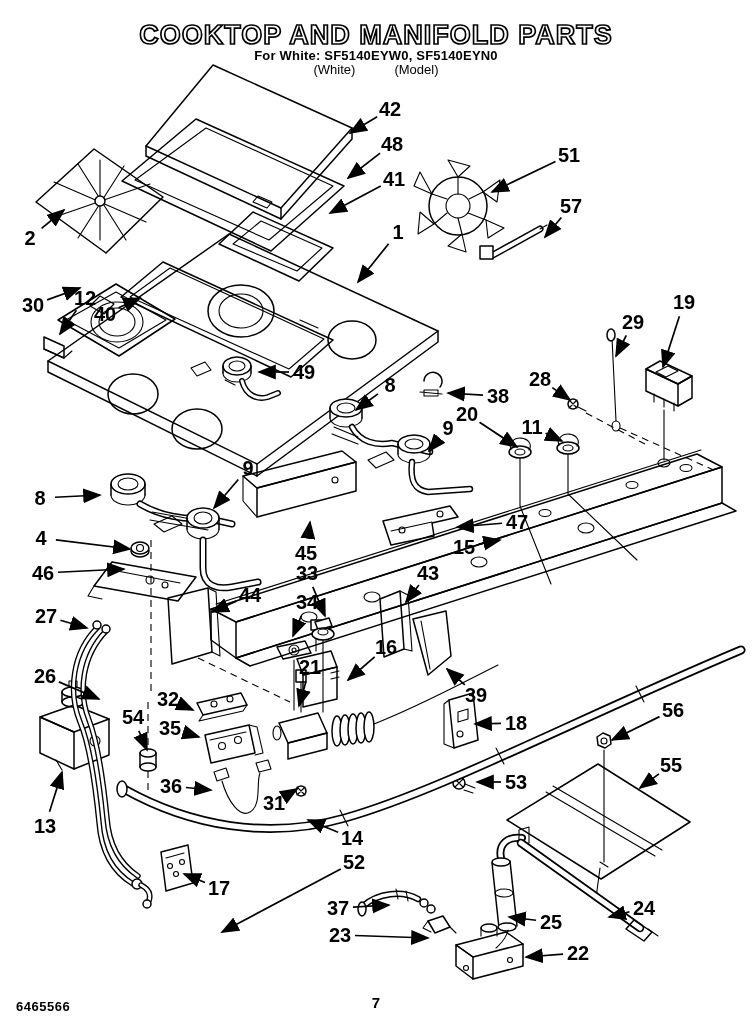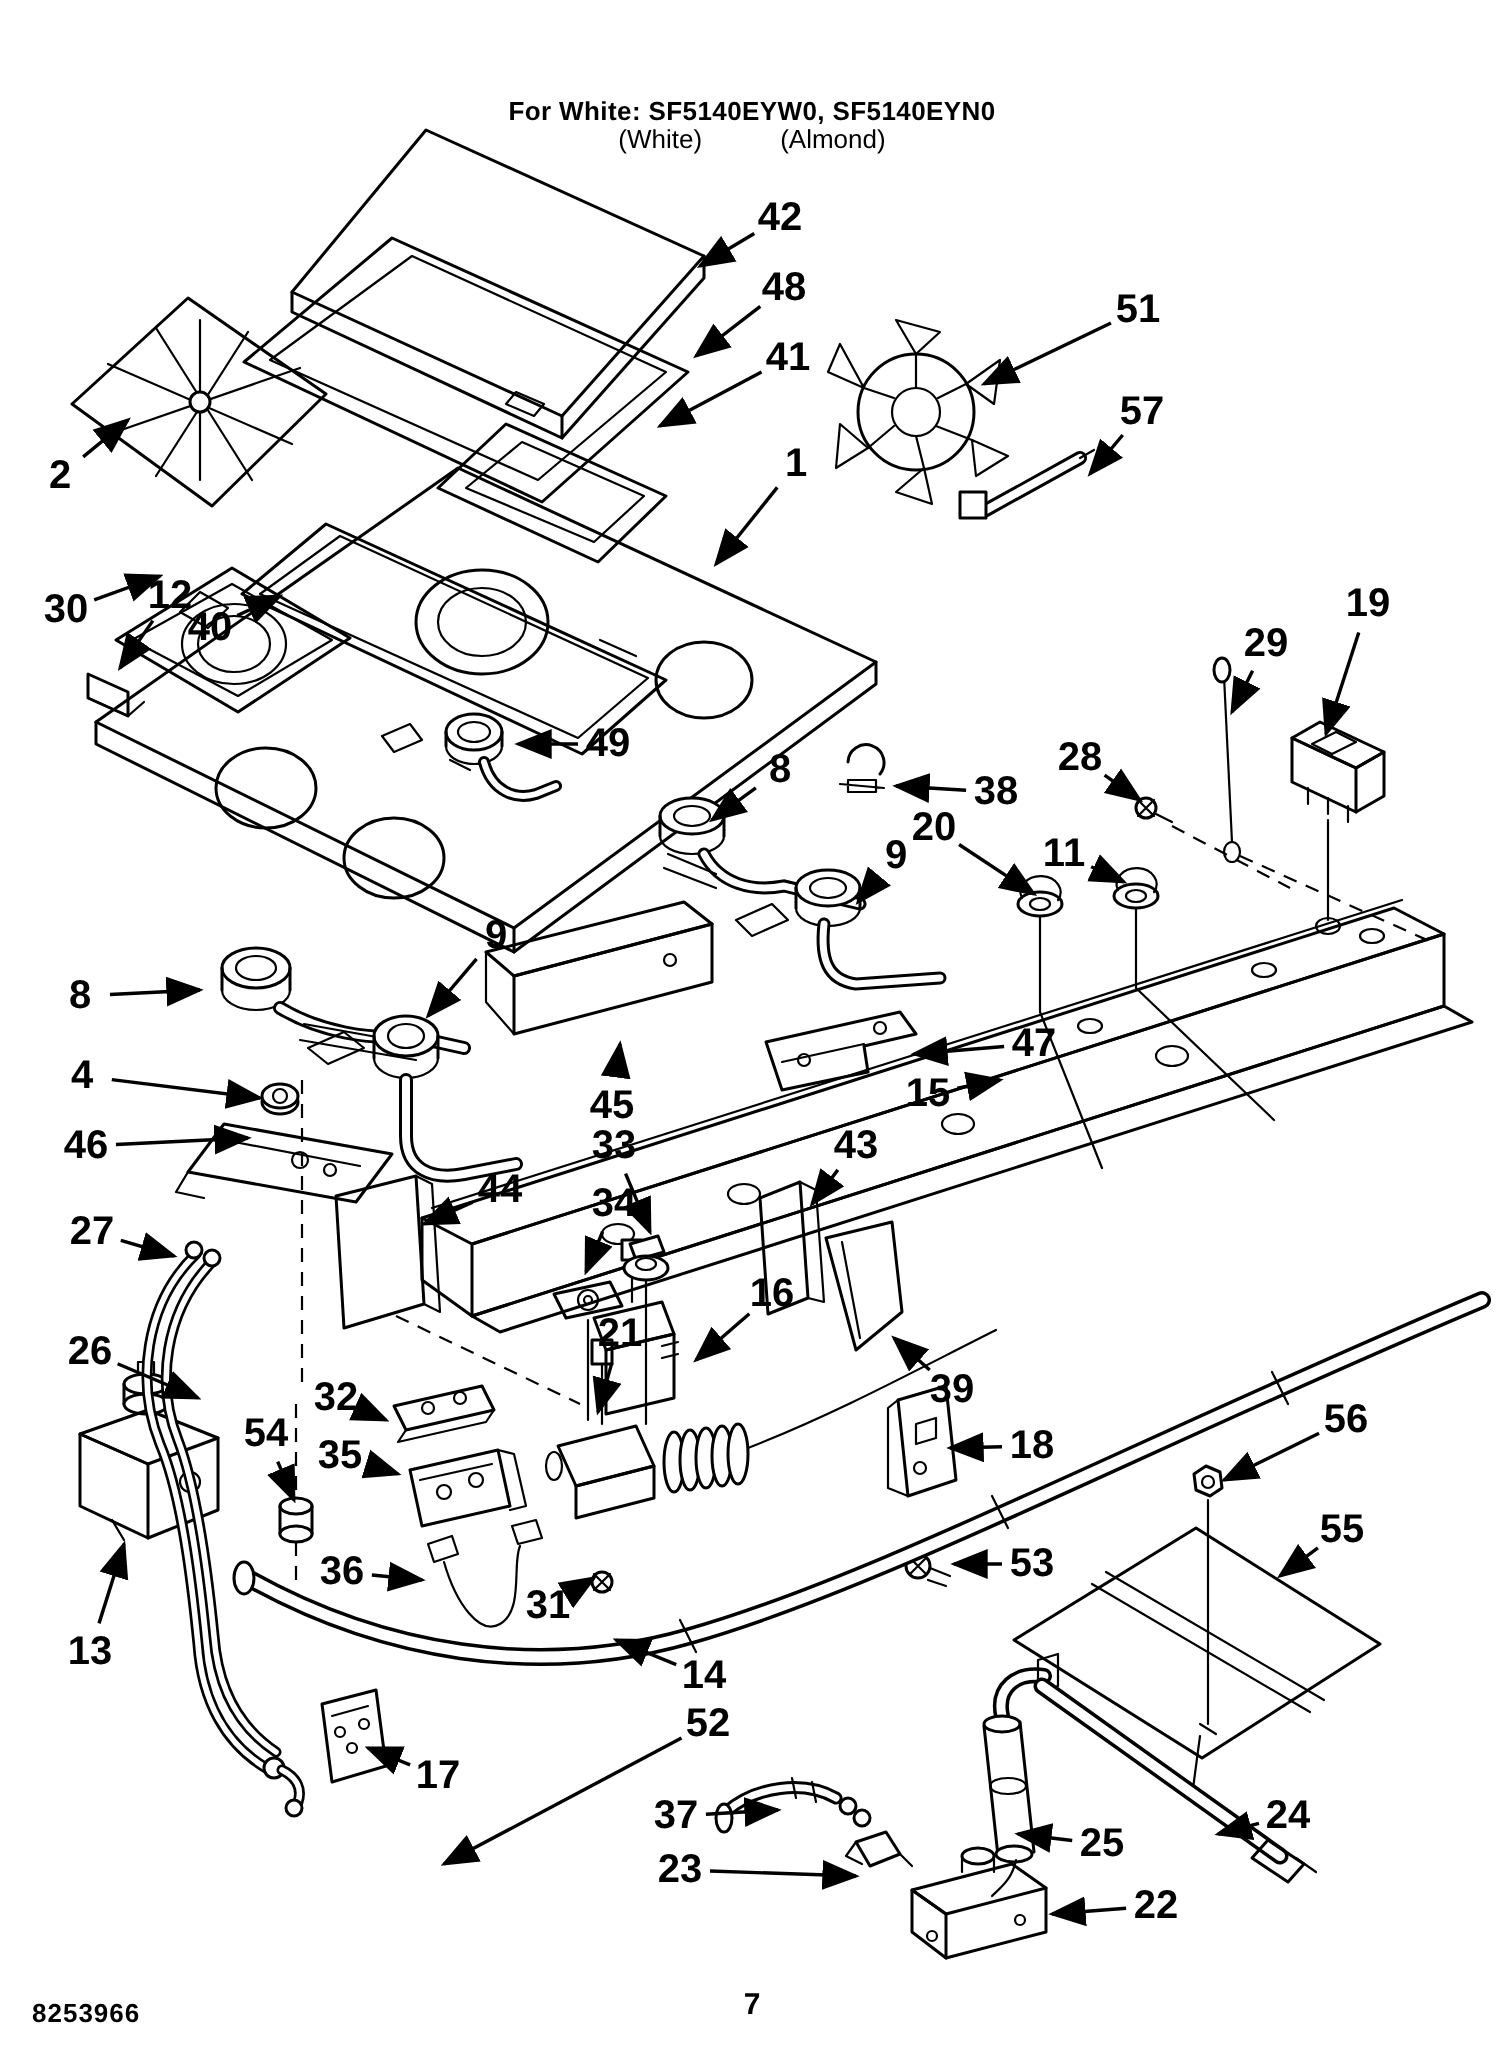--- a/index.html
+++ b/index.html
@@ -28,24 +28,25 @@
   .ti{stroke:#fff;fill:none;stroke-linecap:round;}
   .dash{stroke:#000;stroke-width:1.1;fill:none;stroke-dasharray:7 5;}
   .callout-num{font-family:"Liberation Sans","DejaVu Sans",sans-serif;font-size:20px;font-weight:bold;fill:#000;text-anchor:middle;dominant-baseline:central;}
   .leader{stroke:#000;stroke-width:1.7;fill:none;}
 </style>
 </head>
 <body>
 
 <div class="page">
 
+  <div class="hdr title">COOKTOP AND MANIFOLD PARTS</div>
   <div class="hdr model-line">For White: SF5140EYW0, SF5140EYN0</div>
   <div class="hdr finish-line">
     <span>(White)</span>
-    <span>(Almond)</span>
+    <span>(Model)</span>
   </div>
 
   <svg id="exploded-svg" width="752" height="1032" viewBox="0 0 752 1032" xmlns="http://www.w3.org/2000/svg">
     <defs>
       <marker id="arrowhead" viewBox="0 0 10 8" refX="9" refY="4" markerWidth="11" markerHeight="9" orient="auto-start-reverse">
         <path d="M0,0 L10,4 L0,8 Z" fill="#000"></path>
       </marker>
     </defs>
 
     <g>
@@ -541,15 +542,15 @@
         <text x="338" y="908" class="callout-num">37</text>
         <line x1="354.991291164637" y1="935.511066744249" x2="428" y2="938" class="leader" marker-end="url(#arrowhead)"></line>
         <text x="340" y="935" class="callout-num">23</text>
         <line x1="536.1051758870758" y1="920.2268066532233" x2="509" y2="917" class="leader" marker-end="url(#arrowhead)"></line>
         <text x="551" y="922" class="callout-num">25</text>
         <line x1="563.0441827174762" y1="954.150447483271" x2="526" y2="957" class="leader" marker-end="url(#arrowhead)"></line>
         <text x="578" y="953" class="callout-num">22</text>
       </g>
   </svg>
 
-  <div class="ftr-doc">8253966</div>
+  <div class="ftr-doc">6465566</div>
   <div class="ftr-page">7</div>
 </div>
 
 </body></html>

